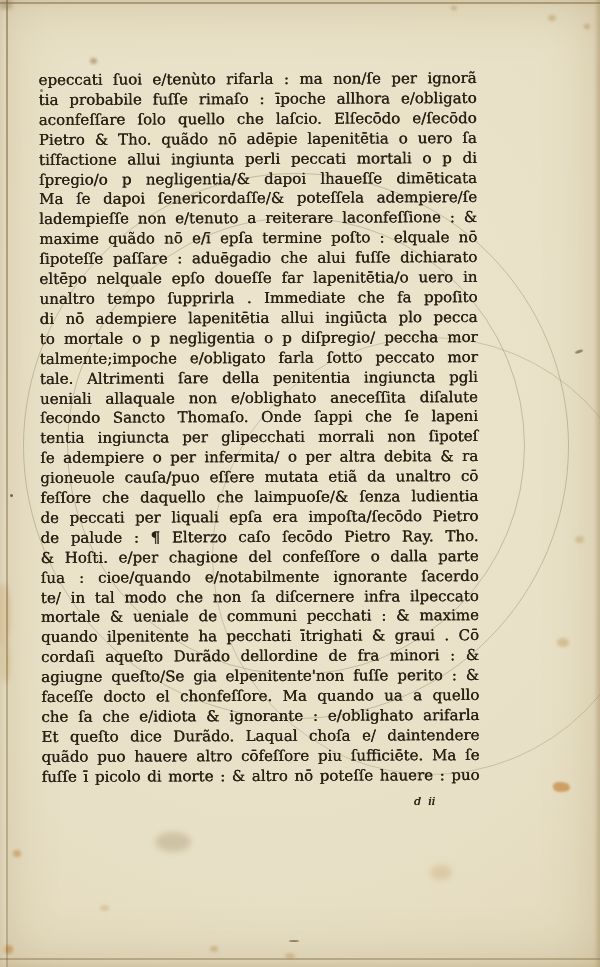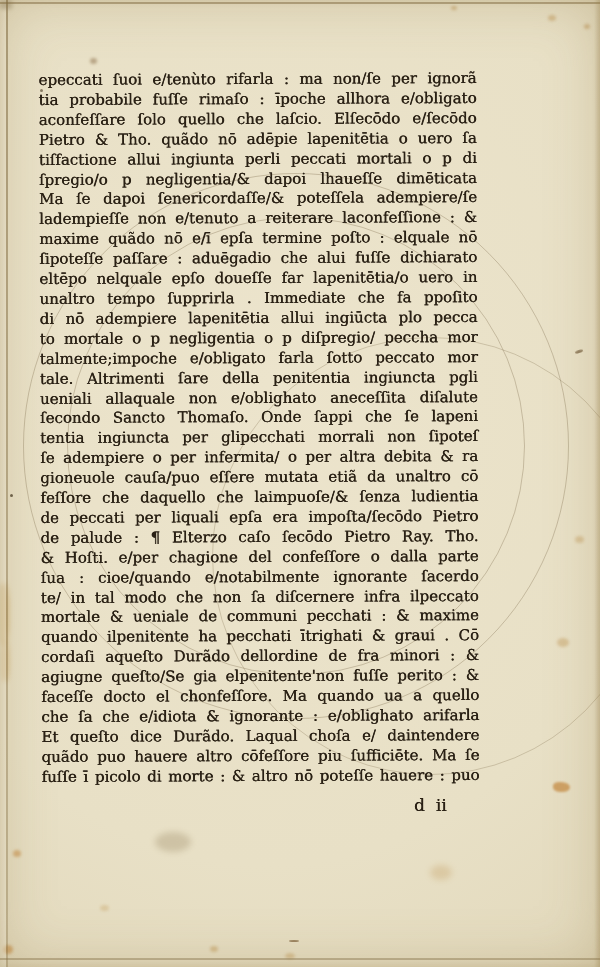--- a/index.html
+++ b/index.html
@@ -22,21 +22,21 @@
   .arc-lower{left:212px;top:337px;width:436px;height:436px;border-color:rgba(118,100,68,.27);}
   .spot{position:absolute;border-radius:50%;filter:blur(1.5px);z-index:3;}
   .textblock{
     position:absolute;left:40px;top:70px;width:438px;z-index:2;
     color:#2a2115;font-size:15px;line-height:19.9px;
     transform:rotate(-0.25deg);
   }
   .tline{text-align:justify;text-align-last:justify;text-shadow:0.35px 0 0 currentColor;}
   .signature{
     position:absolute;left:414px;top:795px;z-index:2;
-    color:#2a2115;font-size:17px;white-space:pre;text-shadow:0.35px 0 0 currentColor;
+    color:#2a2115;font-size:11px;white-space:pre;text-shadow:0.35px 0 0 currentColor;font-style:italic;
   }
 </style>
 </head>
 <body>
 
 <div class="page">
 
   <div class="arc arc-outer"></div>
   <div class="arc arc-inner"></div>
   <div class="arc arc-lower"></div>

